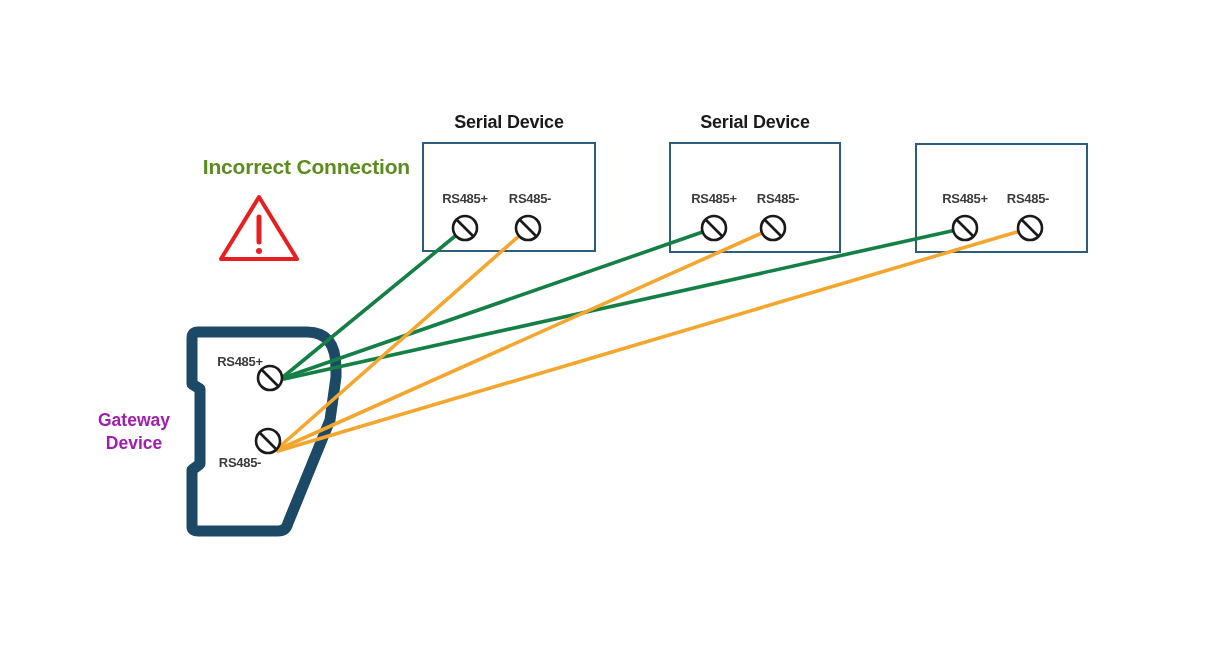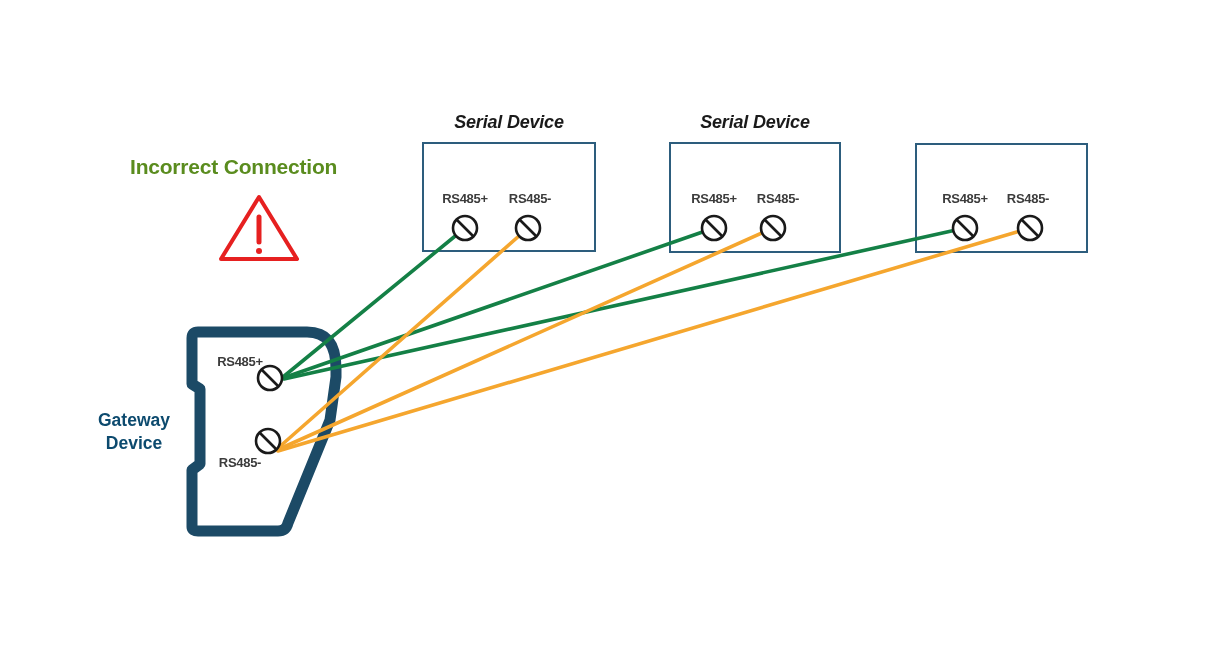--- a/index.html
+++ b/index.html
@@ -1,28 +1,28 @@
 <!DOCTYPE html>
 <html><head>
 <meta charset="utf-8">
 <style>
   html,body { margin:0; padding:0; background:#ffffff; }
   .canvas {
     position:relative; width:1228px; height:653px; background:#ffffff;
     font-family:"Liberation Sans", sans-serif; overflow:hidden;
   }
   .canvas svg { position:absolute; left:0; top:0; }
-  .txt { position:absolute; color:#0c4a6e; }
+  .txt { position:absolute; color:#a21caf; }
   .status-title {
-    left:130px; top:155px; width:280px; text-align:left;
+    left:130px; top:155px; width:280px; text-align:right;
     font-size:21px; font-weight:700; color:#5a8c1e; letter-spacing:-0.2px;
   }
   .box-title {
     top:112px; width:200px; text-align:center;
-    font-size:18px; font-weight:700; color:#1a1a1a; letter-spacing:-0.2px;font-style:italic;
+    font-size:18px; font-weight:700; color:#1a1a1a; letter-spacing:-0.2px;
   }
   .box-title.b1 { left:409px; }
   .box-title.b2 { left:655px; }
   .box-title.b3 { left:901px; }
   .term-label {
     position:absolute; top:191px; width:76px; text-align:center;
     font-size:13px; font-weight:700; color:#3c3c3c; letter-spacing:-0.3px;
   }
   .gw-name {
     left:74px; top:409px; width:120px; text-align:center;

